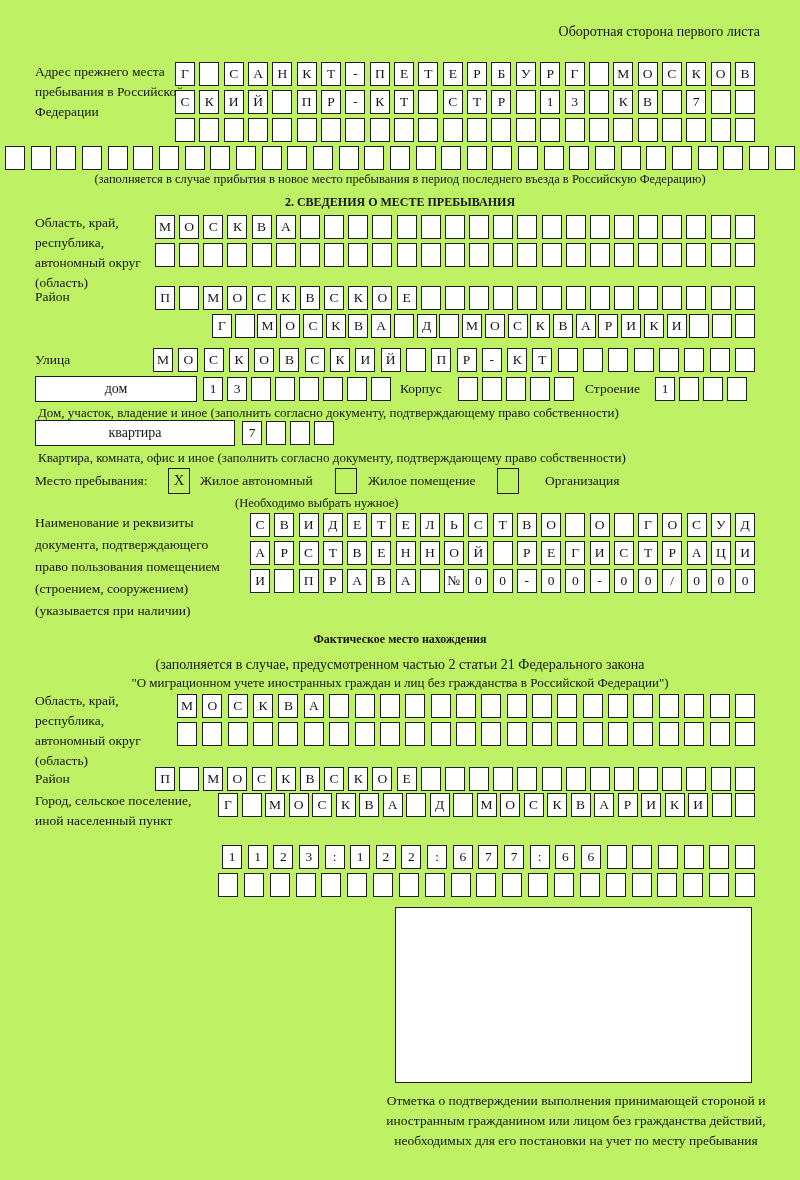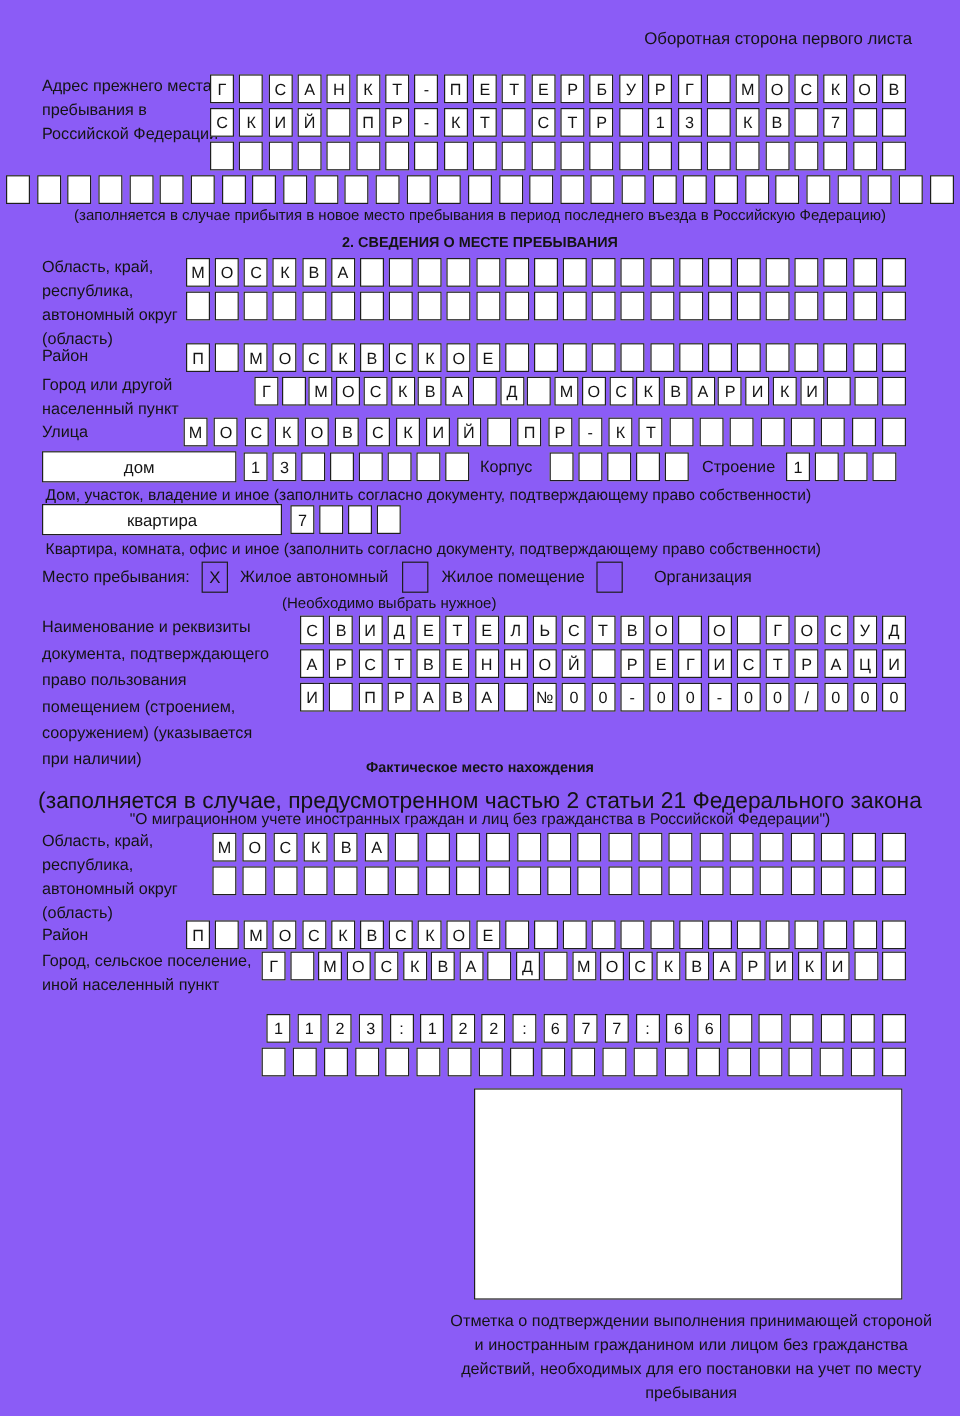--- a/index.html
+++ b/index.html
@@ -1,17 +1,17 @@
 <!DOCTYPE html>
 <html><head>
 <meta charset="utf-8">
 <style>
   html,body{margin:0;padding:0;background:#fff;}
-  .page{position:relative;width:800px;height:1180px;background:#8b5cf6;
-        font-family:Liberation Sans, sans-serif;color:#141414;overflow:hidden;}
+  .page{position:relative;width:800px;height:1180px;background:#bef264;
+        font-family:Liberation Serif, serif;color:#141414;overflow:hidden;}
   .abs{position:absolute;}
   .lbl{font-size:13.5px;line-height:20px;}
   .corner{font-size:14px;text-align:right;}
   .title{font-weight:bold;font-size:12px;text-align:center;width:800px;left:0;}
   .note{font-size:12.5px;text-align:center;width:800px;left:0;}
   .snote{font-size:13px;}
   .brow{display:flex;justify-content:space-between;}
   .brow.left{justify-content:flex-start;gap:4px;}
   .cbox{flex:0 0 auto;width:20px;height:24px;border:1.5px solid #1f1f1f;box-sizing:border-box;
         display:flex;align-items:center;justify-content:center;
@@ -225,21 +225,20 @@
       <span class="cbox"></span>
       <span class="cbox"></span>
       <span class="cbox"></span>
       <span class="cbox"></span>
       <span class="cbox"></span>
       <span class="cbox"></span>
       <span class="cbox"></span>
       <span class="cbox"></span>
     </div>
 
-  <div class="abs lbl" style="left:35px;top:311px;width:160px;">Город или другой населенный пункт</div>
   <div class="abs brow" style="left:212px;top:314px;width:543px;">
       <span class="cbox">Г</span>
       <span class="cbox"></span>
       <span class="cbox">М</span>
       <span class="cbox">О</span>
       <span class="cbox">С</span>
       <span class="cbox">К</span>
       <span class="cbox">В</span>
       <span class="cbox">А</span>
       <span class="cbox"></span>
@@ -399,21 +398,21 @@
       <span class="cbox">-</span>
       <span class="cbox">0</span>
       <span class="cbox">0</span>
       <span class="cbox">/</span>
       <span class="cbox">0</span>
       <span class="cbox">0</span>
       <span class="cbox">0</span>
     </div>
 
   <div class="abs title" style="top:632px;text-align:center;">Фактическое место нахождения</div>
-  <div class="abs note" style="top:657px;font-size:19px;">(заполняется в случае, предусмотренном частью 2 статьи 21 Федерального закона</div>
+  <div class="abs note" style="top:657px;font-size:14px;">(заполняется в случае, предусмотренном частью 2 статьи 21 Федерального закона</div>
   <div class="abs note" style="top:675px;font-size:13px;">"О миграционном учете иностранных граждан и лиц без гражданства в Российской Федерации")</div>
 
   <div class="abs lbl" style="left:35px;top:691px;width:140px;">Область, край, республика, автономный округ (область)</div>
   <div class="abs brow" style="left:177px;top:694px;width:578px;">
       <span class="cbox">М</span>
       <span class="cbox">О</span>
       <span class="cbox">С</span>
       <span class="cbox">К</span>
       <span class="cbox">В</span>
       <span class="cbox">А</span>

